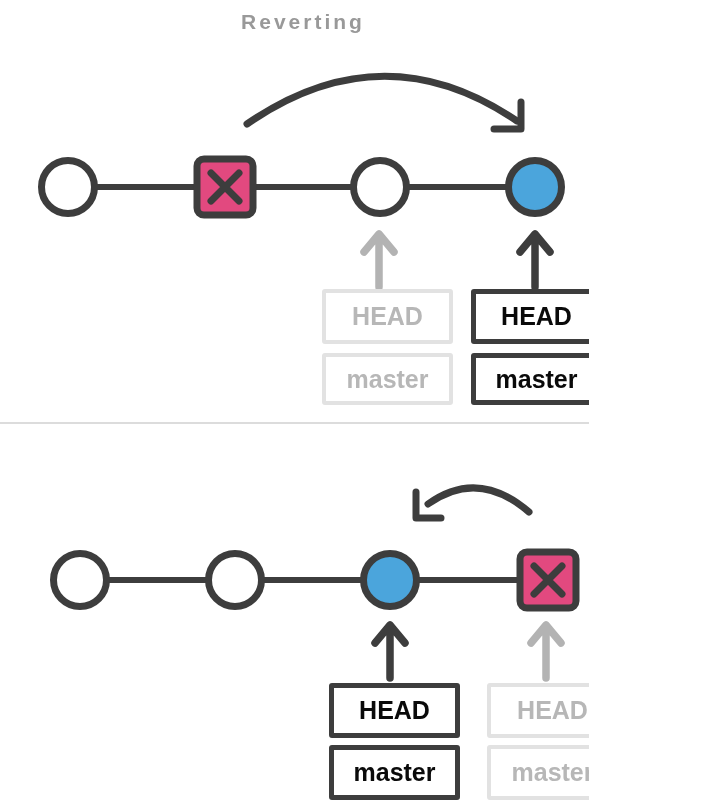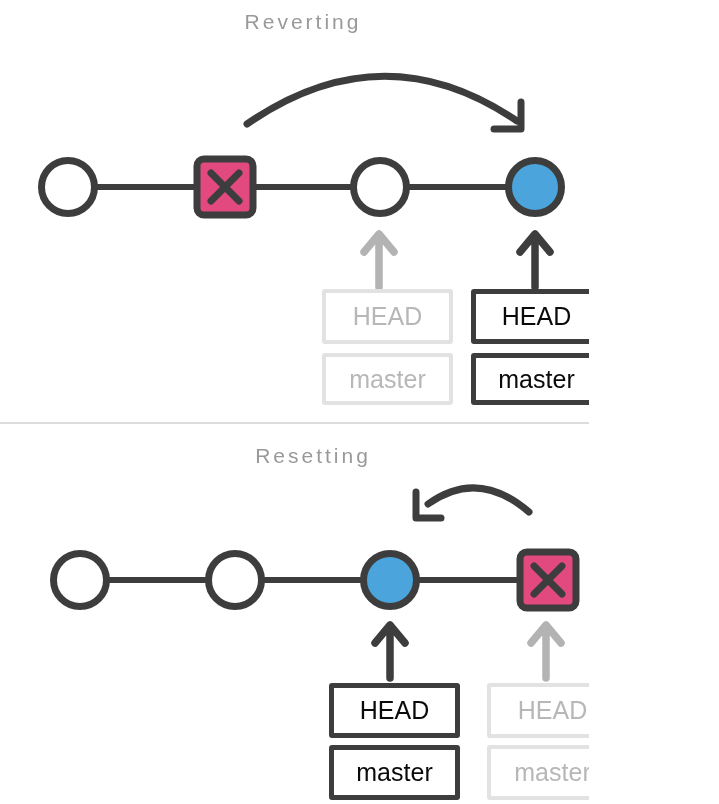--- a/index.html
+++ b/index.html
@@ -7,20 +7,21 @@
     padding: 0;
     background: #ffffff;
     font-family: "Liberation Sans", sans-serif;
   }
   .page {
     position: relative;
     width: 589px;
     height: 804px;
     background: #ffffff;
     overflow: hidden;
+    font-weight: bold;
   }
   .diagram-svg {
     position: absolute;
     left: 0;
     top: 0;
     width: 719px;
     height: 804px;
   }
   .section-title {
     position: absolute;
@@ -57,21 +58,20 @@
     height: 2px;
     background: #dcdcdc;
   }
 </style>
 </head>
 <body>
 
 <div class="page">
 
   <div class="section-title" style="left:303px; top:10px;">Reverting</div>
-  <div class="section-title" style="left:313px; top:444px;">Resetting</div>
 
   <svg class="diagram-svg" viewBox="0 0 719 804">
 
     <g>
 
       <path d="M 247 124 Q 383 30 517 121" fill="none" stroke="#3d3d3d" stroke-width="7" stroke-linecap="round"></path>
       <path d="M 521 102 L 521 129 L 494 129" fill="none" stroke="#3d3d3d" stroke-width="7" stroke-linecap="round" stroke-linejoin="round"></path>
 
       <line x1="68" y1="187" x2="535" y2="187" stroke="#3d3d3d" stroke-width="6"></line>
 

